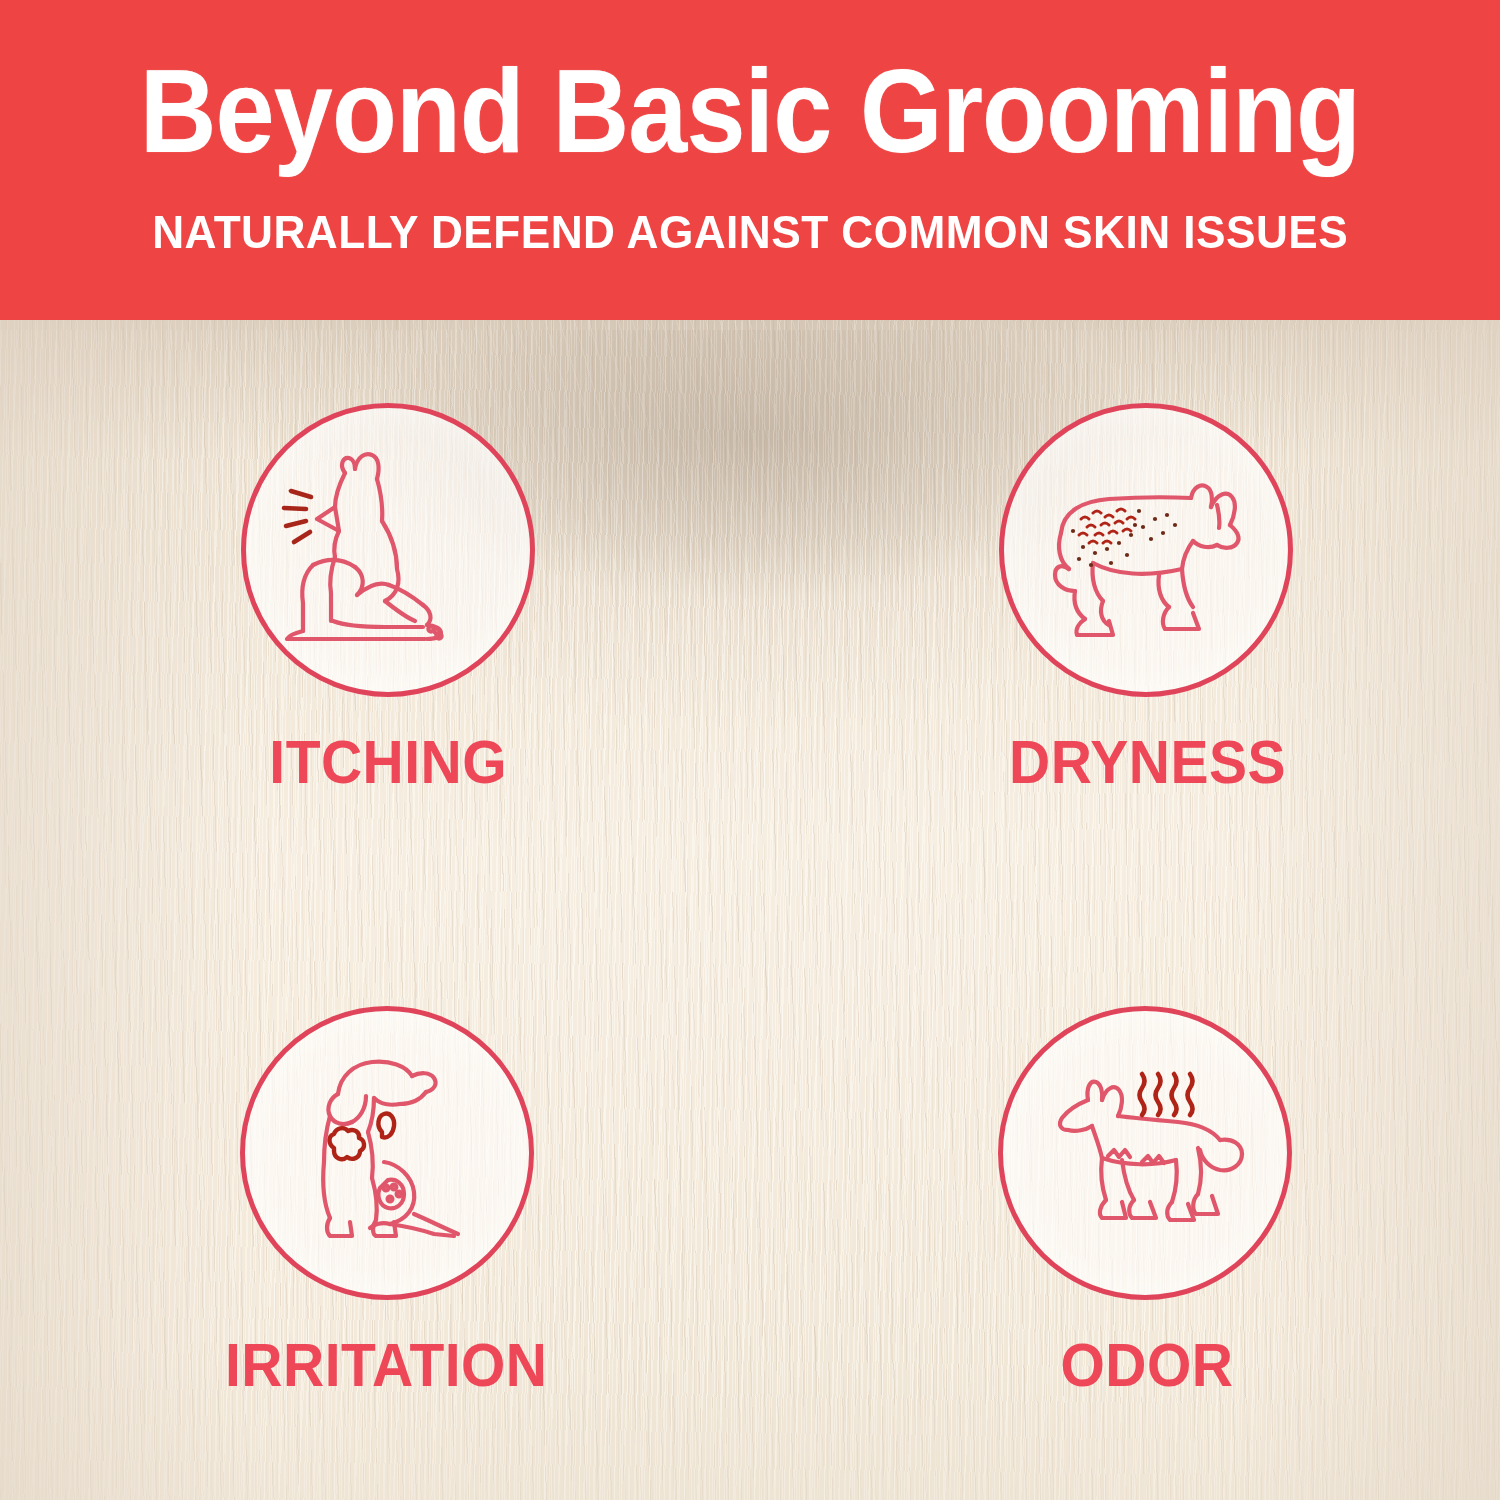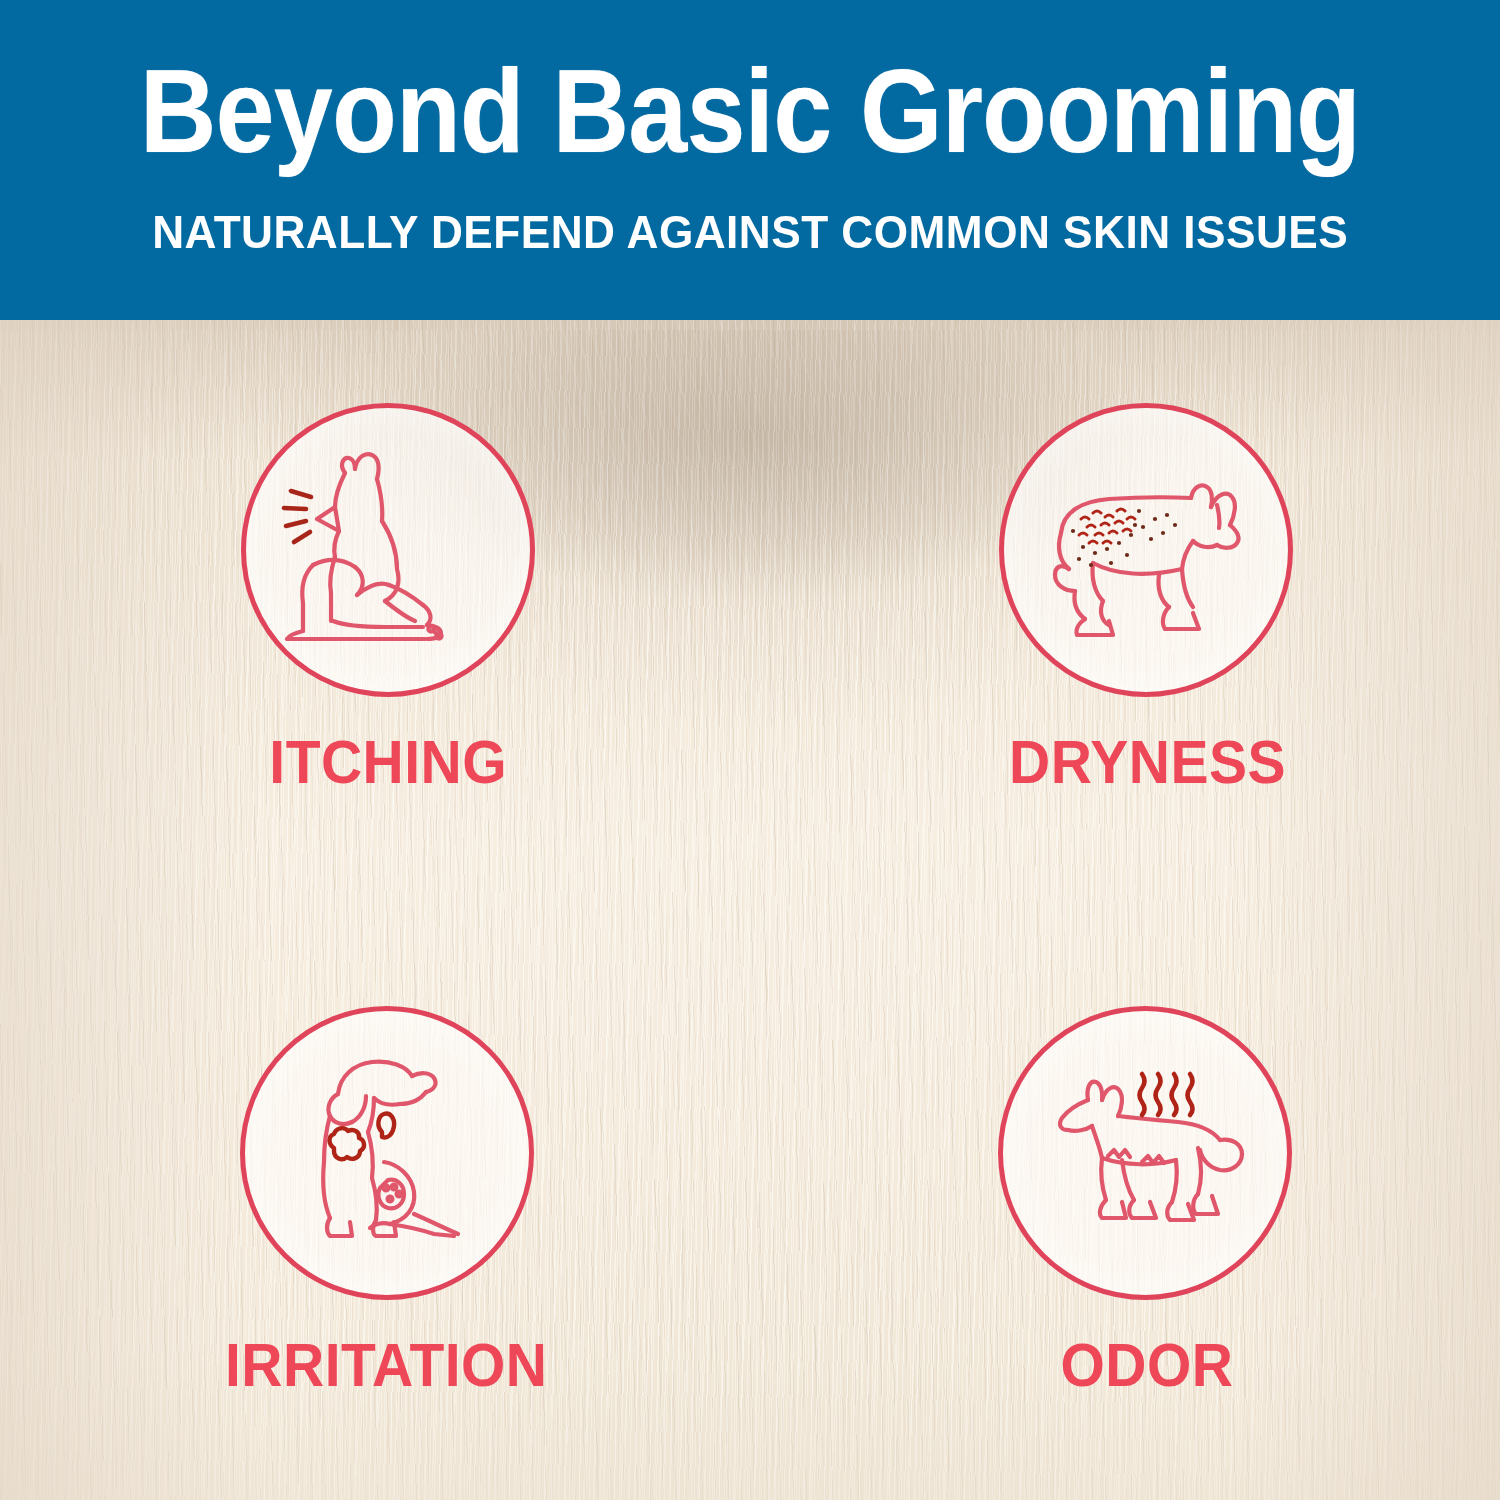--- a/index.html
+++ b/index.html
@@ -89,21 +89,21 @@
     position:absolute; left:0; top:320px; width:1500px; height:1180px;
     background:
       linear-gradient(to right, rgba(225,212,196,0.55) 0%, rgba(0,0,0,0) 18%, rgba(0,0,0,0) 82%, rgba(225,212,196,0.55) 100%),
       linear-gradient(to bottom, rgba(190,173,154,0.30) 0%, rgba(0,0,0,0) 12%, rgba(0,0,0,0) 88%, rgba(238,228,213,0.5) 100%);
   }
 
   
   .header-band {
     position:absolute; left:0; top:0;
     width:1500px; height:320px;
-    background:#0369a1;
+    background:#ef4444;
     display:flex;
     flex-direction:column;
     align-items:center;
     justify-content:flex-start;
     z-index:5;
   }
   .headline {
     color:#ffffff;
     font-family:"Liberation Sans", sans-serif;
     font-weight:bold;

